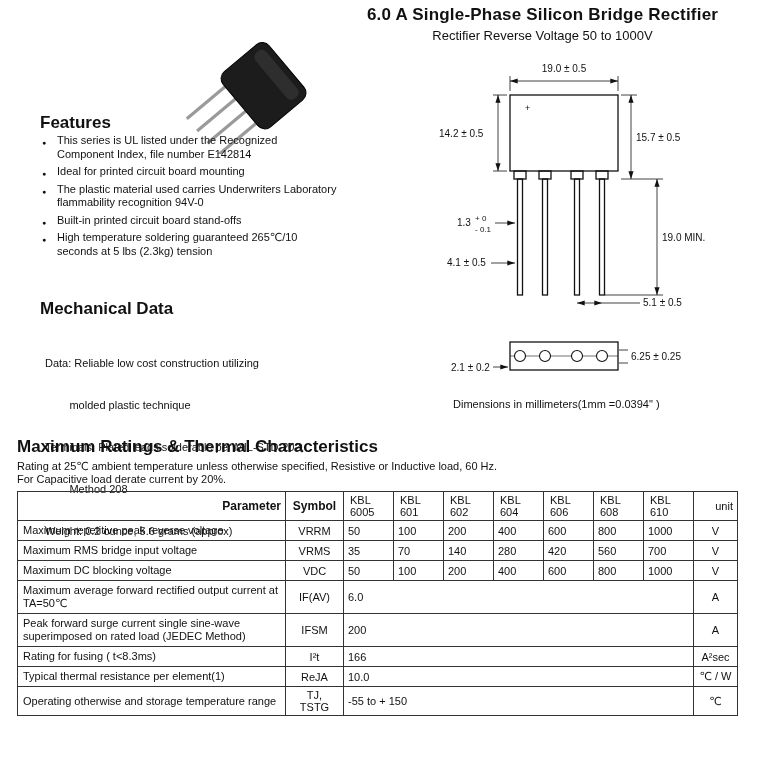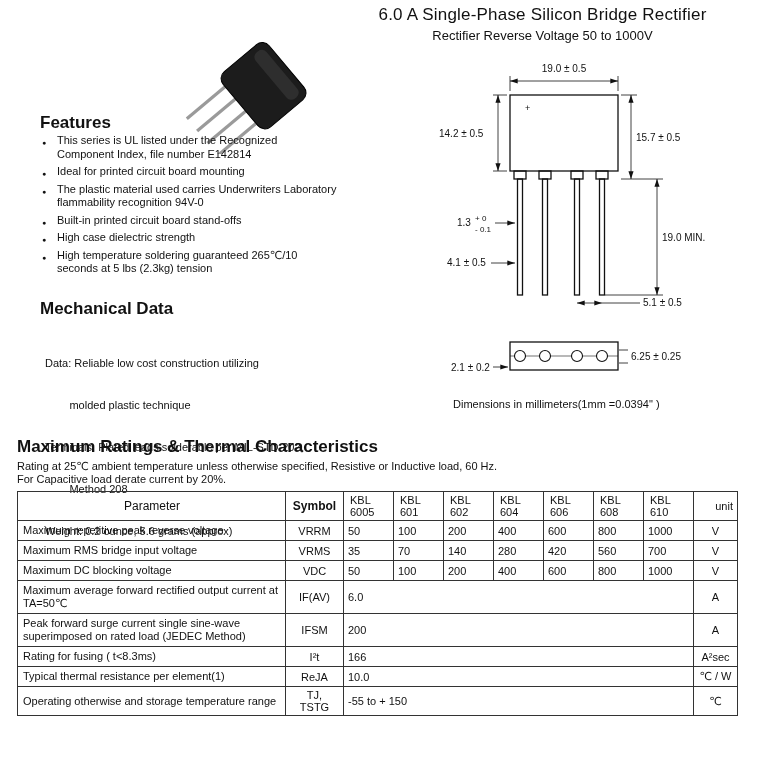--- a/index.html
+++ b/index.html
@@ -1,21 +1,21 @@
 <!DOCTYPE html>
 <html><head>
 <meta charset="utf-8">
 <style>
   * { margin:0; padding:0; box-sizing:border-box; }
   html,body { background:#fff; }
   body { font-family:"Liberation Sans","DejaVu Sans",sans-serif; color:#111; }
   .page { position:relative; width:769px; height:769px; background:#fff; overflow:hidden; }
 
   .title-block { position:absolute; left:325px; top:5px; width:435px; text-align:center; }
-  .doc-title { font-size:17px; font-weight:normal; letter-spacing:0.2px; }
+  .doc-title { font-size:17px; font-weight:bold; letter-spacing:0.2px; }
   .doc-subtitle { font-size:13px; margin-top:3px; }
 
   .photo { position:absolute; left:112px; top:42px; }
 
   .features { position:absolute; left:40px; top:113px; width:330px; }
   .section-heading { font-size:17px; font-weight:bold; }
   .feature-list { list-style:none; margin-top:1px; }
   .feature-list li { position:relative; padding-left:17px; font-size:11px; line-height:13.5px; margin-bottom:4px; white-space:pre-line; }
   .feature-list li::before { content:"●"; position:absolute; left:2px; top:2px; font-size:7px; }
 
@@ -26,21 +26,21 @@
   .drawing text { font-size:10px; fill:#111; stroke:none; }
   .drawing text.tol { font-size:8px; }
   .drawing text.note { font-size:11px; }
   .drawing text.plus { font-size:9px; }
 
   .ratings { position:absolute; left:17px; top:437px; width:722px; }
   .ratings-heading { font-size:17px; font-weight:bold; margin-bottom:3px; }
   .cond { font-size:11px; line-height:13px; }
   .ratings-table { border-collapse:collapse; table-layout:fixed; width:720px; margin-top:5px; }
   .ratings-table th, .ratings-table td { border:1px solid #333; font-size:11px; padding:2px 4px; vertical-align:middle; }
-  th.c-param { text-align:center; font-weight:normal; font-size:12px; padding-left:5px; }
+  th.c-param { text-align:right; font-weight:bold; font-size:12px; padding-left:5px; }
   th.c-sym { text-align:center; font-weight:bold; font-size:12px; }
   th.c-val { text-align:left; font-weight:normal; line-height:12px; padding-left:6px; }
   th.c-val .model { display:block; }
   th.c-unit { text-align:right; font-weight:normal; }
   td.param { text-align:left; line-height:13px; padding:3px 5px; }
   td.sym { text-align:center; white-space:pre-line; line-height:12px; }
   td.val { text-align:left; }
   td.unit { text-align:center; }
 </style>
 </head>
@@ -68,21 +68,20 @@
 
   <section class="features">
     <h2 class="section-heading">Features</h2>
     <ul class="feature-list">
       <li>This series is UL listed under the Recognized
 Component Index, file number E142814</li>
       <li>Ideal for printed circuit board mounting</li>
       <li>The plastic material used carries Underwriters Laboratory
 flammability recognition 94V-0</li>
       <li>Built-in printed circuit board stand-offs</li>
-      <li>High case dielectric strength</li>
       <li>High temperature soldering guaranteed 265℃/10
 seconds at 5 lbs (2.3kg) tension</li>
     </ul>
   </section>
 
   <section class="mech">
     <h2 class="section-heading">Mechanical Data</h2>
     <div class="mech-lines">
       <div>Data: Reliable low cost construction utilizing</div>
       <div>        molded plastic technique</div>

